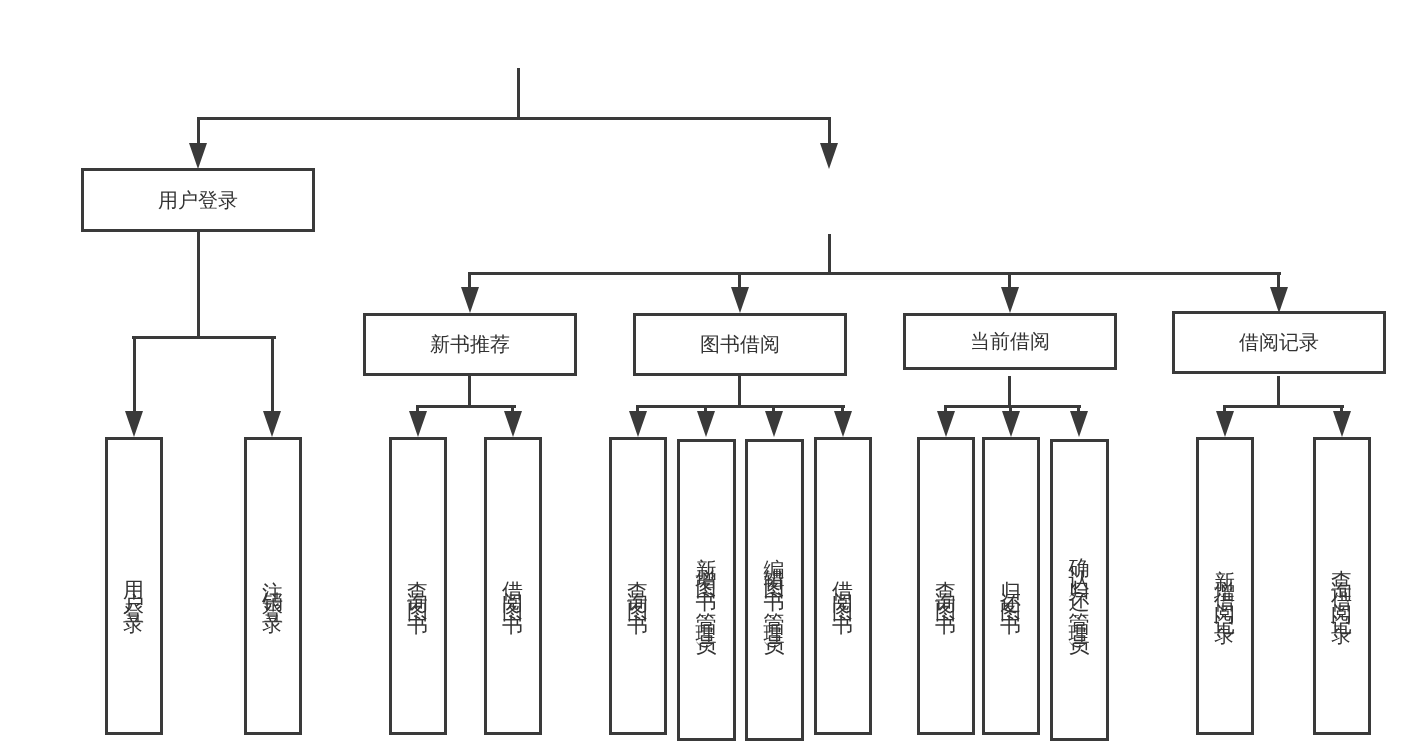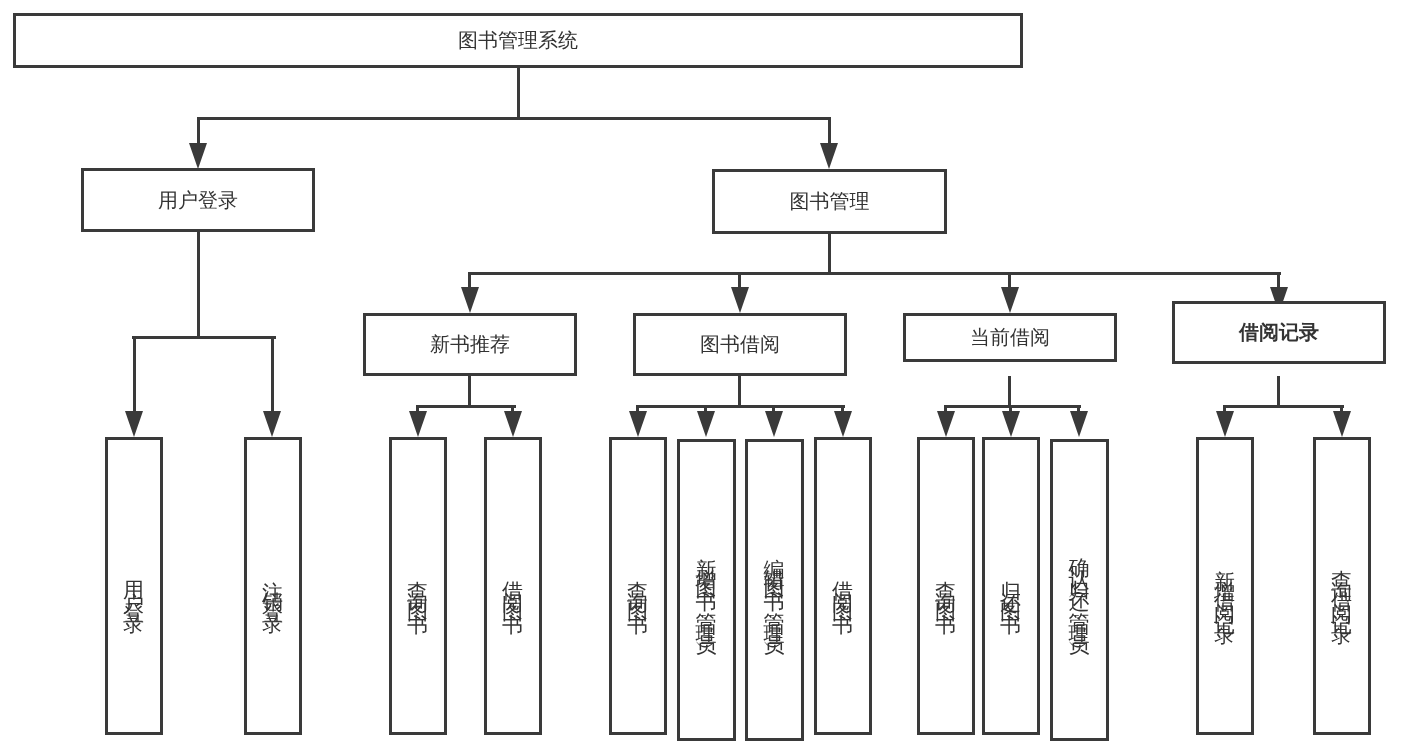--- a/index.html
+++ b/index.html
@@ -28,31 +28,29 @@
   .watermark {
     position:absolute; right:14px; bottom:4px;
     font-size:21px; color:#b0b0b0; letter-spacing:1px;
   }
 </style>
 </head>
 <body>
 
 <div id="canvas">
 
-  <div class="box" style="left:13px; top:13px; width:1010px; height:55px;">图书管理系统</div>
 
   <div class="vline" style="left:517px; top:68px; height:49px;"></div>
   <div class="hline" style="left:197px; top:117px; width:634px;"></div>
   <div class="vline" style="left:197px; top:117px; height:30px;"></div>
   <div class="arrow" style="left:189px; top:143px;"></div>
   <div class="vline" style="left:828px; top:117px; height:30px;"></div>
   <div class="arrow" style="left:820px; top:143px;"></div>
 
   <div class="box" style="left:81px; top:168px; width:234px; height:64px;">用户登录</div>
-  <div class="box" style="left:712px; top:169px; width:235px; height:65px;">图书管理</div>
 
   <div class="vline" style="left:197px; top:232px; height:105px;"></div>
   <div class="hline" style="left:132px; top:336px; width:144px;"></div>
   <div class="vline" style="left:133px; top:336px; height:78px;"></div>
   <div class="arrow" style="left:125px; top:411px;"></div>
   <div class="vline" style="left:271px; top:336px; height:78px;"></div>
   <div class="arrow" style="left:263px; top:411px;"></div>
 
   <div class="vline" style="left:828px; top:234px; height:40px;"></div>
   <div class="hline" style="left:468px; top:272px; width:813px;"></div>
@@ -60,22 +58,22 @@
   <div class="arrow" style="left:461px; top:287px;"></div>
   <div class="vline" style="left:738px; top:272px; height:18px;"></div>
   <div class="arrow" style="left:731px; top:287px;"></div>
   <div class="vline" style="left:1008px; top:272px; height:18px;"></div>
   <div class="arrow" style="left:1001px; top:287px;"></div>
   <div class="vline" style="left:1277px; top:272px; height:18px;"></div>
   <div class="arrow" style="left:1270px; top:287px;"></div>
 
   <div class="box" style="left:633px; top:313px; width:214px; height:63px;">图书借阅</div>
   <div class="box" style="left:363px; top:313px; width:214px; height:63px;">新书推荐</div>
-  <div class="box" style="left:903px; top:313px; width:214px; height:49px;">当前借阅</div>
-  <div class="box" style="left:1172px; top:301px; width:214px; height:63px;font-weight:bold;">借阅记录</div>
+  <div class="box" style="left:903px; top:313px; width:214px; height:57px;">当前借阅</div>
+  <div class="box" style="left:1172px; top:311px; width:214px; height:63px;">借阅记录</div>
 
   <div class="vline" style="left:468px; top:376px; height:31px;"></div>
   <div class="hline" style="left:416px; top:405px; width:100px;"></div>
   <div class="vline" style="left:416px; top:405px; height:10px;"></div>
   <div class="arrow" style="left:409px; top:411px;"></div>
   <div class="vline" style="left:511px; top:405px; height:10px;"></div>
   <div class="arrow" style="left:504px; top:411px;"></div>
 
   <div class="vline" style="left:738px; top:376px; height:31px;"></div>
   <div class="hline" style="left:636px; top:405px; width:209px;"></div>

